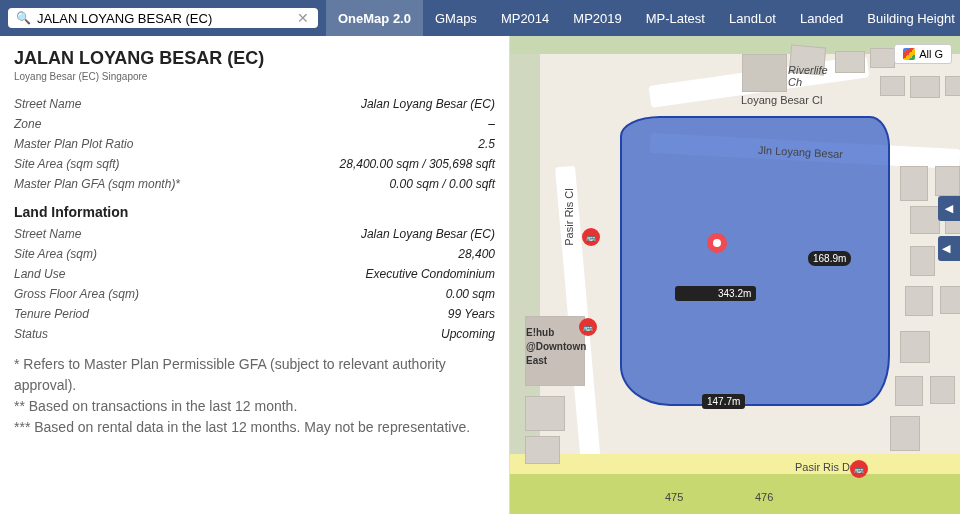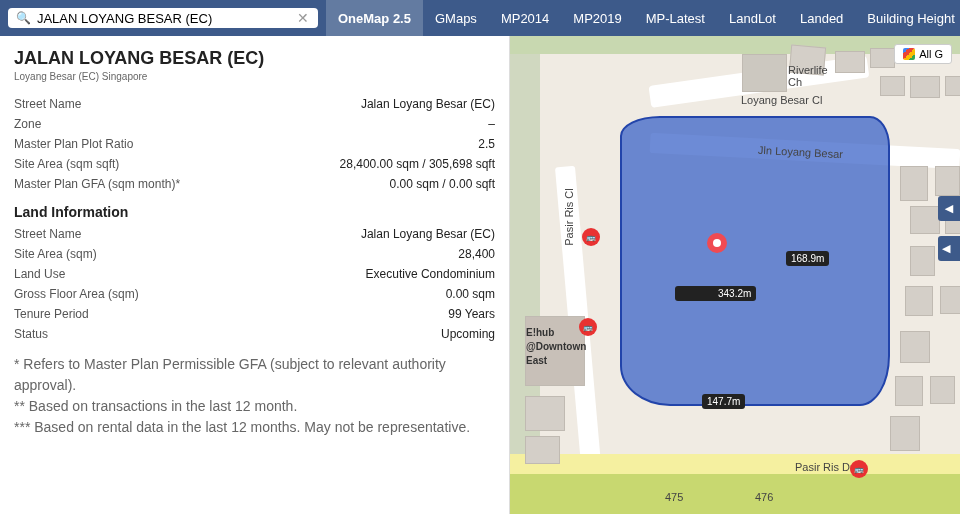--- a/index.html
+++ b/index.html
@@ -87,20 +87,21 @@
     .panel-subtitle {
       font-size: 10px;
       color: #666;
       margin-bottom: 12px;
     }
 
     .info-table {
       width: 100%;
       border-collapse: collapse;
       margin-bottom: 10px;
+      font-style: italic;
     }
     .info-table tr td {
       padding: 3px 0;
       vertical-align: top;
       font-size: 12px;
     }
     .info-table tr td:first-child {
       color: #555;
       width: 200px;
       padding-right: 10px;
@@ -258,21 +259,21 @@
 </head>
 <body>
 
 <div class="top-nav">
   <div class="search-bar">
     <span class="search-icon-svg">🔍</span>
     <input type="text" style="font-size: 13px;" value="JALAN LOYANG BESAR (EC)">
     <span class="clear-icon">✕</span>
   </div>
   <div class="nav-tabs">
-    <div class="nav-tab-special nav-tab active">OneMap 2.5</div>
+    <div class="nav-tab-special nav-tab active">OneMap 2.0</div>
     <div class="nav-tab">GMaps</div>
     <div class="nav-tab">MP2014</div>
     <div class="nav-tab">MP2019</div>
     <div class="nav-tab">MP-Latest</div>
     <div class="nav-tab">LandLot</div>
     <div class="nav-tab">Landed</div>
     <div class="nav-tab">Building Height</div>
   </div>
 </div>
 
@@ -390,31 +391,31 @@
 
       <div class="plot-area"></div>
 
       <div class="pin-marker">
         <svg viewBox="0 0 24 24" fill="none" xmlns="http://www.w3.org/2000/svg">
           <circle cx="12" cy="12" r="10" fill="#ff4444" opacity="0.9"></circle>
           <circle cx="12" cy="12" r="4" fill="white"></circle>
         </svg>
       </div>
 
-      <div class="map-label" style="top:28px;left:278px;">Riverlife<br>Ch</div>
+      <div class="map-label" style="top:28px;left:278px;font-style:italic;">Riverlife<br>Ch</div>
       <div class="map-label" style="top:58px;left:218px;padding-left:13px;">Loyang Besar Cl</div>
       <div class="map-label" style="top:110px;left:248px;transform:rotate(3deg);">Jln Loyang Besar</div>
       <div class="map-label" style="top:175px;left:30px;transform:rotate(-90deg);transform-origin:center;white-space:nowrap;">Pasir Ris Cl</div>
       <div class="map-label" style="top:425px;left:285px;">Pasir Ris Dr</div>
       <div class="map-label" style="top:290px;left:16px;font-size:10px;font-weight:bold;color:#333;line-height:1.4;">E!hub<br>@Downtown<br>East</div>
       <div class="map-label" style="top:455px;left:155px;">475</div>
       <div class="map-label" style="top:455px;left:245px;">476</div>
 
       <div class="measure-label" style="top:250px;left:165px;padding-left:43px;">343.2m</div>
-      <div class="measure-label" style="top:215px;left:276px;">168.9m</div>
+      <div class="measure-label" style="top:215px;left:298px;border-radius:7px;">168.9m</div>
       <div class="measure-label" style="top:358px;left:192px;">147.7m</div>
 
       <div class="all-g-btn">
         <div class="all-g-icon"></div>
         <span>All G</span>
       </div>
 
       <div class="map-toggle">
         <span>◀</span>
       </div>

